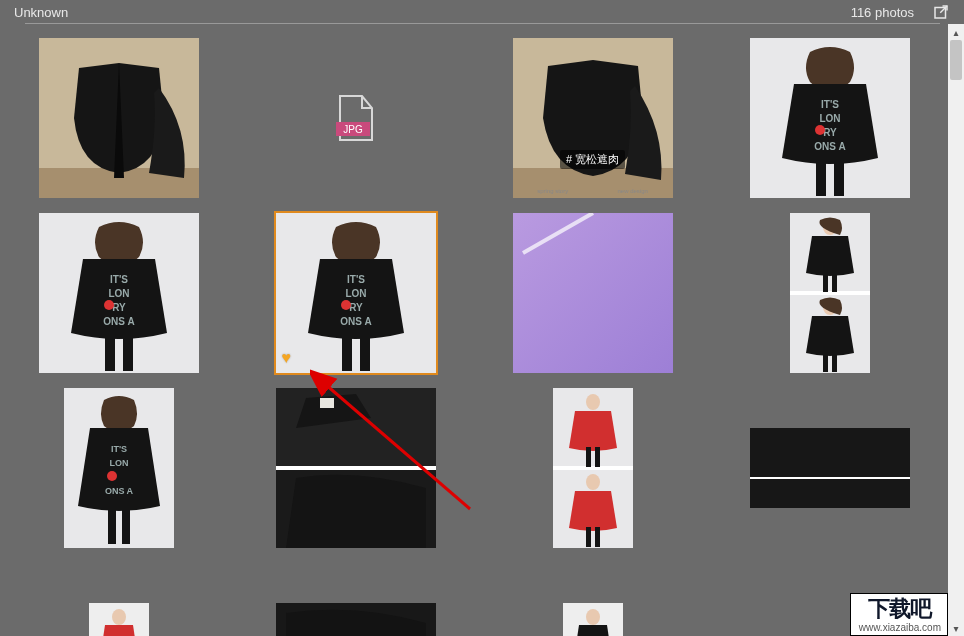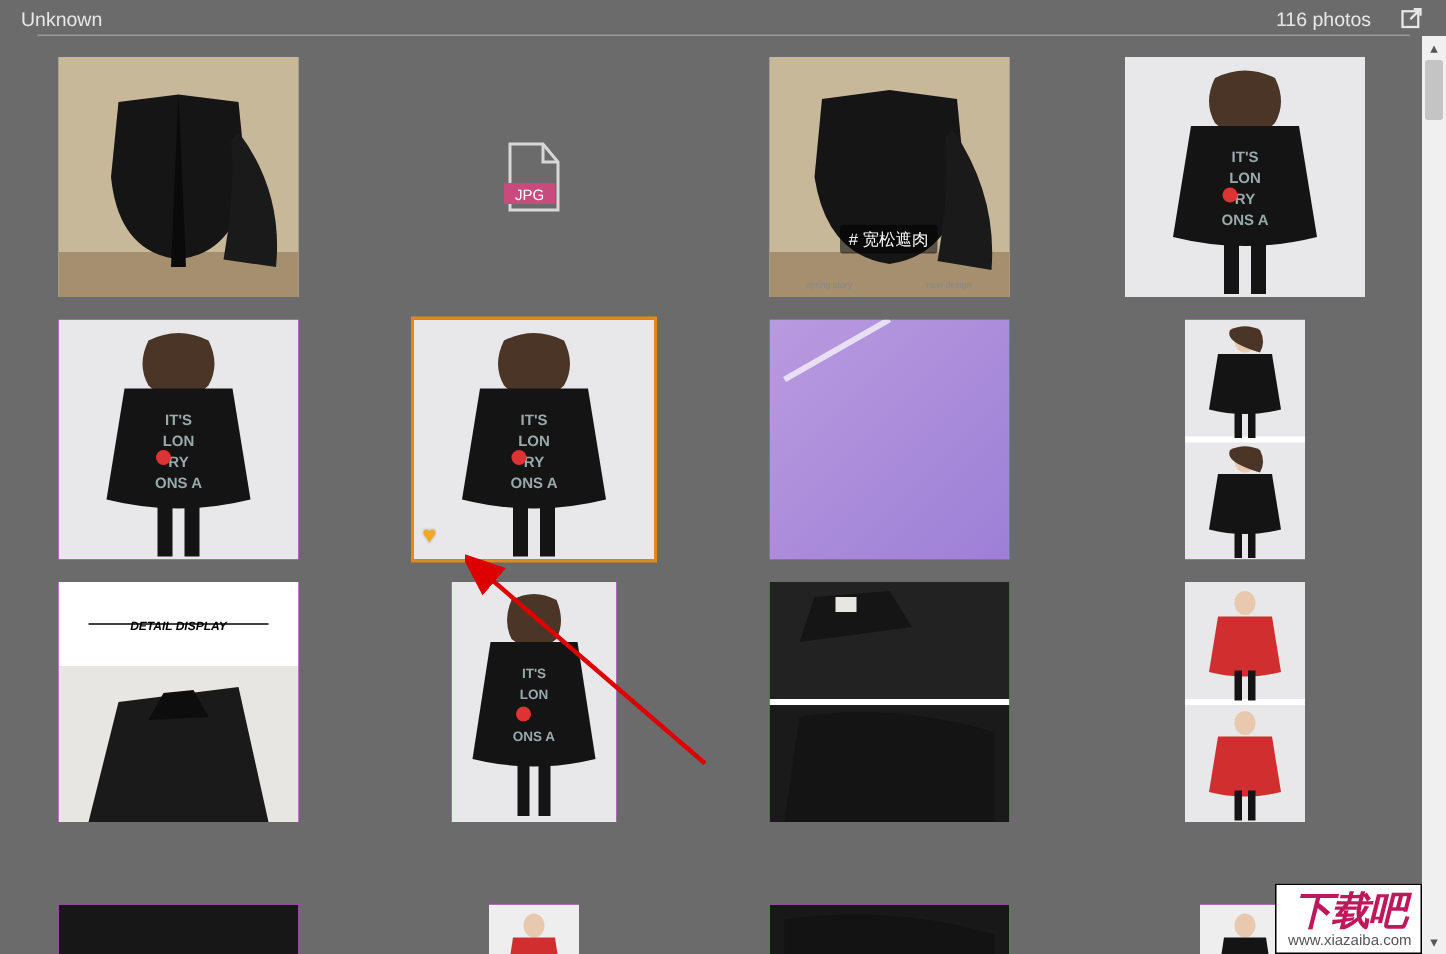--- a/index.html
+++ b/index.html
@@ -137,25 +137,24 @@
     z-index:60;
     background:#fff;
     padding:4px 6px 2px 8px;
     border:1px solid #000;
     display:flex;
     flex-direction:column;
     align-items:center;
   }
   .wm-logo {
     font-weight:900;
-    font-size:26px;
+    font-size:22px;
     letter-spacing:-1px;
-    color:#be185d;
+    color:#0f172a;
     line-height:1;
-    font-style:italic;
   }
   .wm-url { font-size:10px; color:#555; margin-top:2px;text-align:right;}
 
   .row4 { grid-auto-rows: 90px; }
 </style>
 </head>
 <body>
 
 <div class="app">
   <div class="header">
@@ -321,35 +320,20 @@
                 <path d="M60 14 Q80 4 100 14 Q108 30 100 44 Q52 30 60 14" fill="#4a3526"></path>
                 <path d="M44 46 L116 46 L128 120 Q80 132 32 120 Z" fill="#141414"></path>
                 <rect x="66" y="118" width="10" height="40" fill="#141414"></rect>
                 <rect x="84" y="118" width="10" height="40" fill="#141414"></rect>
               </g>
             </svg>
           </div>
         </div>
           </div>
 
-        <div class="cell">
-            <div class="thumb">
-          <div class="th-img">
-            <svg width="160" height="160" viewBox="0 0 160 160">
-              <rect width="160" height="160" fill="#f5f5f5"></rect>
-              <rect x="0" y="0" width="160" height="56" fill="#fff"></rect>
-              <line x1="20" y1="28" x2="140" y2="28" stroke="#000" stroke-width="1"></line>
-              <text x="80" y="32" font-size="8" fill="#000" text-anchor="middle" font-style="italic" font-weight="bold">DETAIL DISPLAY</text>
-              <path d="M0 56 L160 56 L160 160 L0 160 Z" fill="#e8e6e2"></path>
-              <path d="M40 80 L120 70 L140 160 L20 160 Z" fill="#1a1a1a"></path>
-              <path d="M70 74 L90 72 L100 90 L60 92 Z" fill="#0d0d0d"></path>
-            </svg>
-          </div>
-        </div>
-          </div>
 
         <div class="cell">
             <div class="thumb">
           <div class="th-img" style="width:110px;">
             <svg width="110" height="160" viewBox="0 0 110 160">
               <rect width="110" height="160" fill="#e8e8ea"></rect>
               <ellipse cx="55" cy="24" rx="12" ry="14" fill="#e8c9b0"></ellipse>
               <path d="M40 12 Q55 4 70 12 Q76 26 70 38 Q60 46 55 42 Q50 46 40 38 Q34 26 40 12" fill="#4a3526"></path>
               <path d="M26 40 L84 40 L96 118 Q55 128 14 118 Z" fill="#141414"></path>
               <rect x="44" y="116" width="8" height="40" fill="#141414"></rect>

